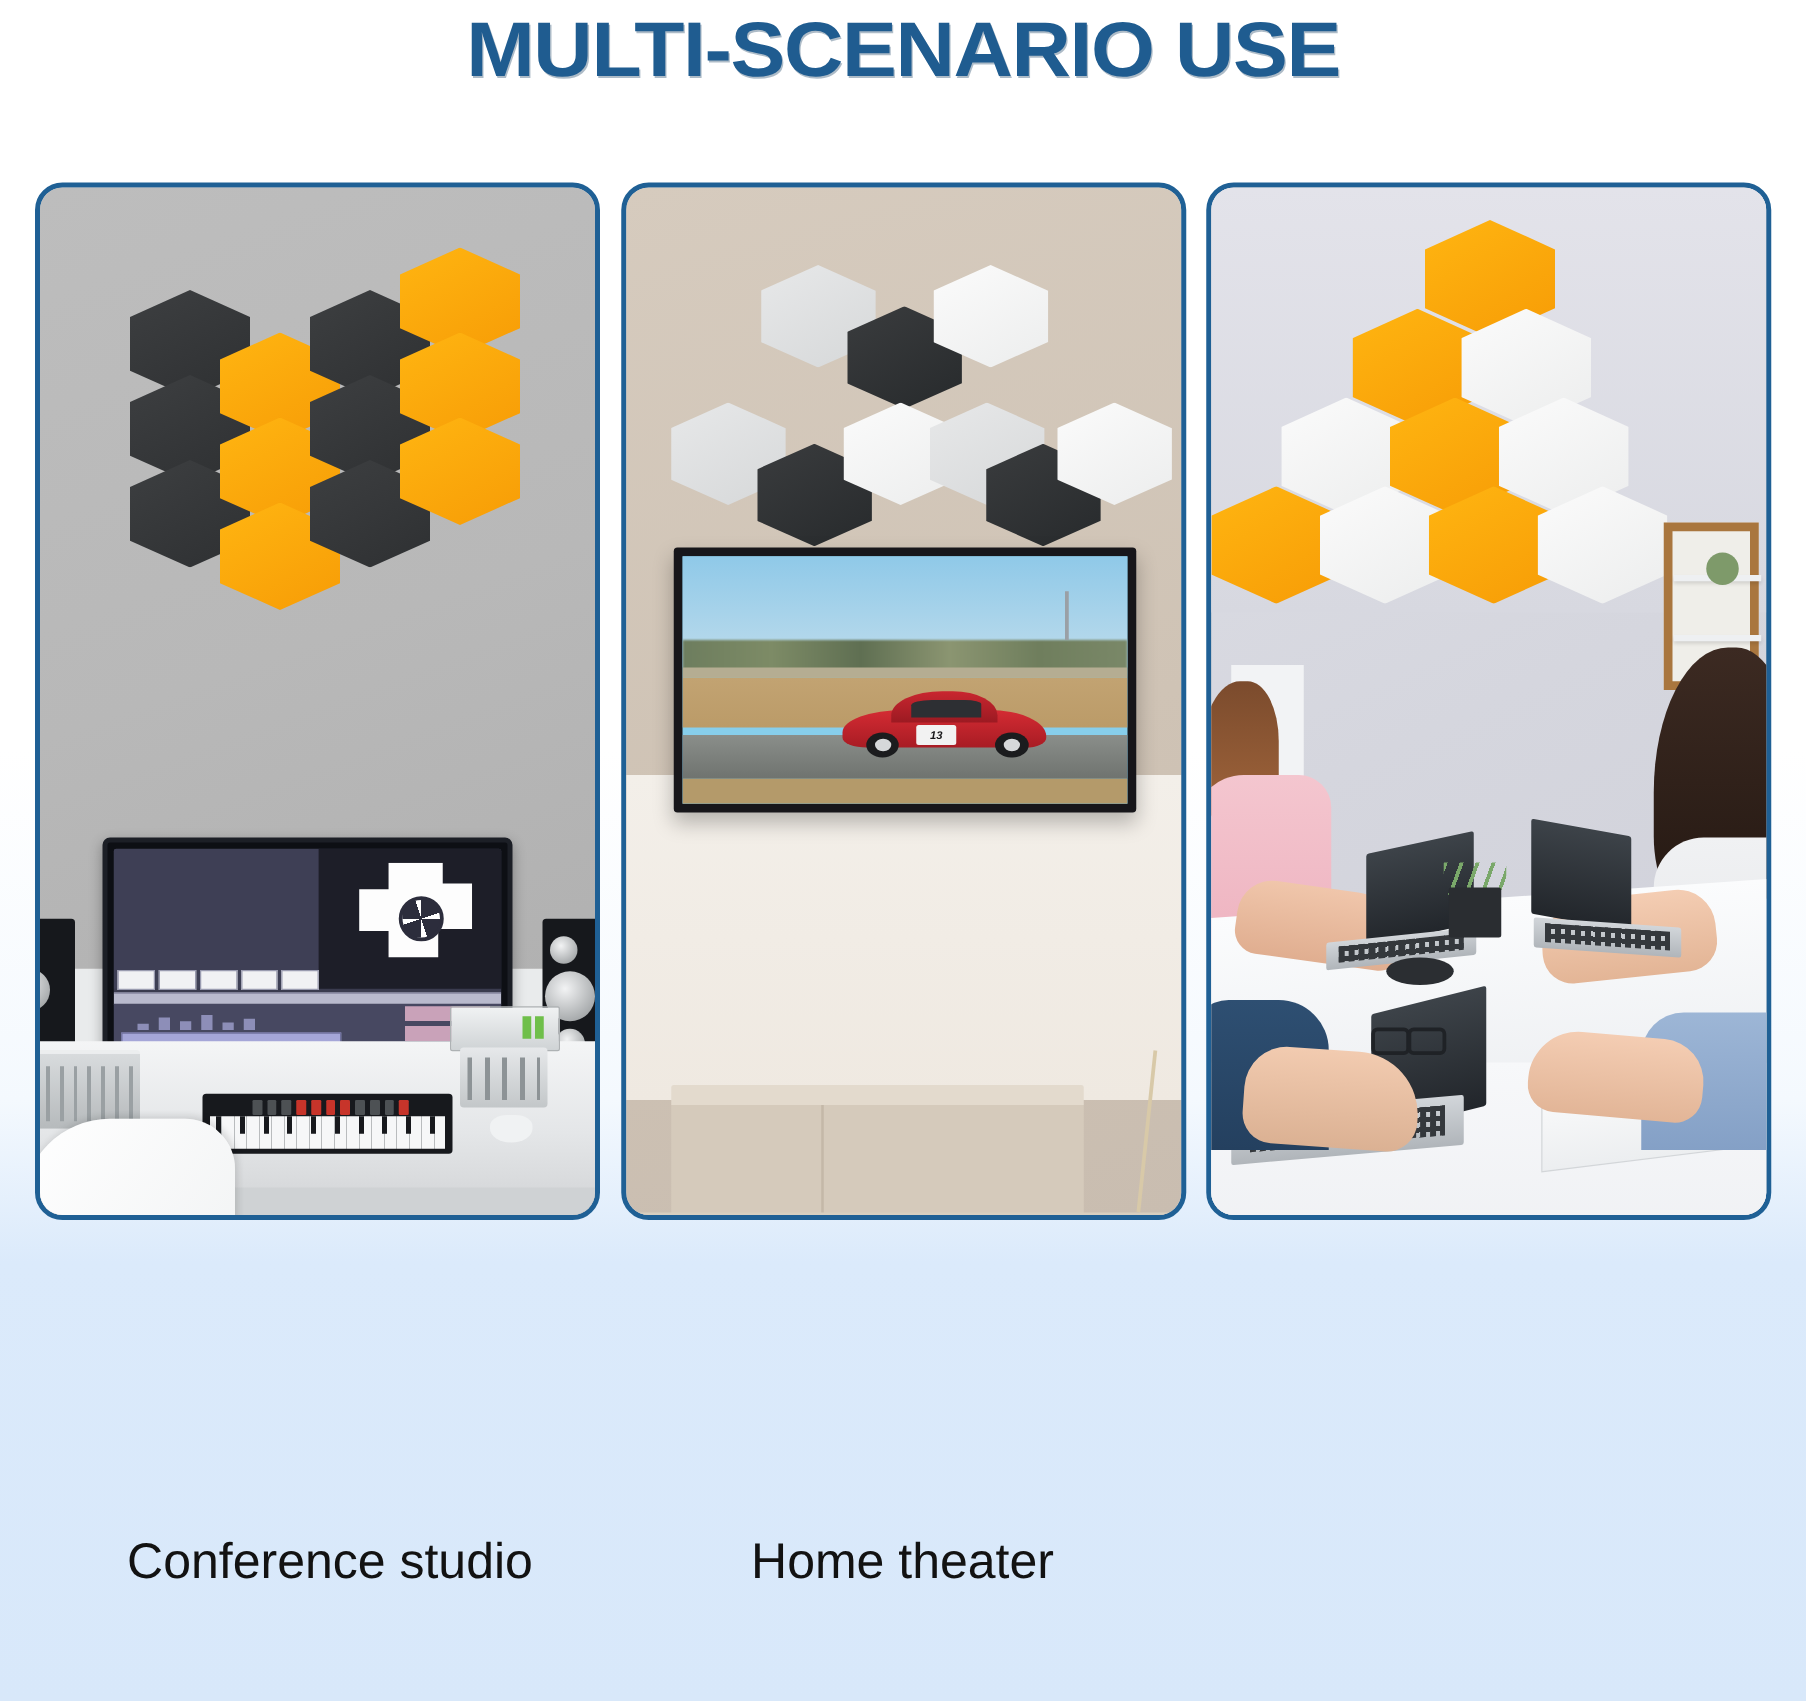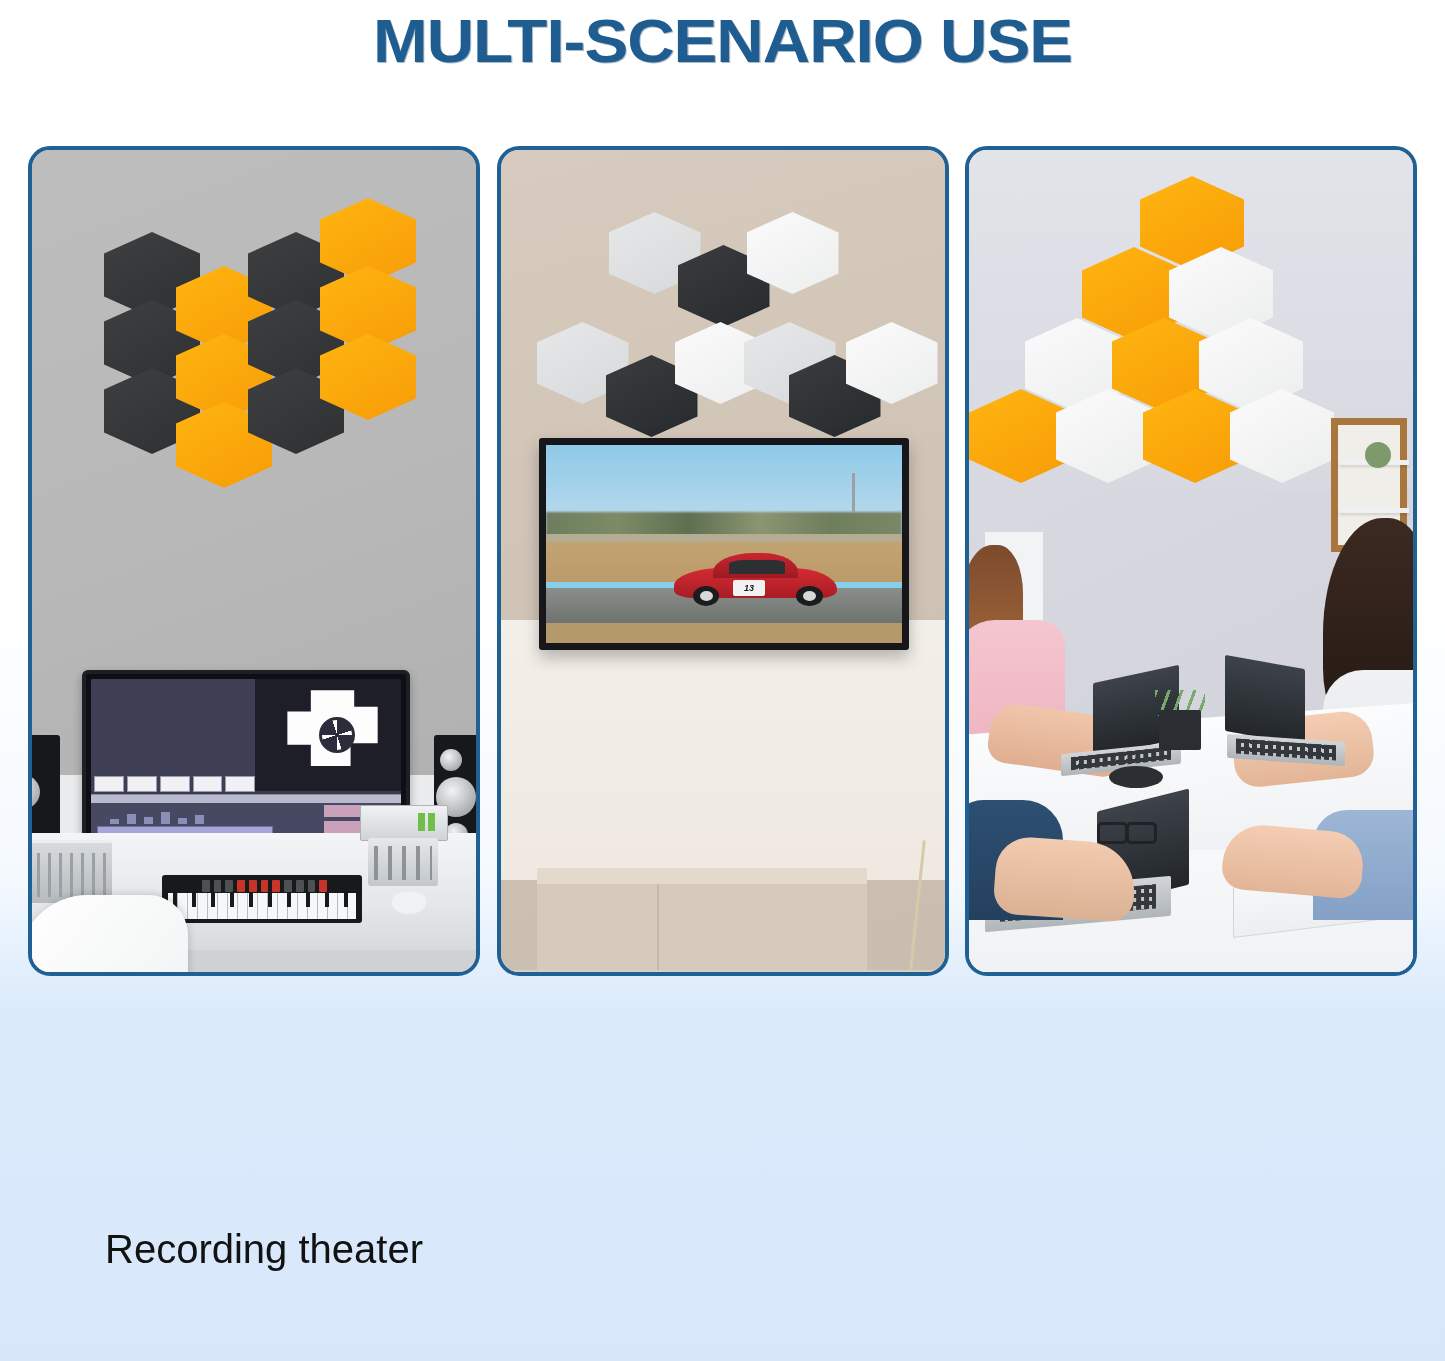--- a/index.html
+++ b/index.html
@@ -422,15 +422,16 @@
   <div class="steps">
     
     
     
     
     
     
     
   </div>
 
-  <div class="caption" style="left:54px;">Recording theater</div>
+  <div class="caption" style="left:54px;">Conference studio</div>
+  <div class="caption" style="left:512px;">Home theater</div>
 
 </div>
 
 </body></html>

